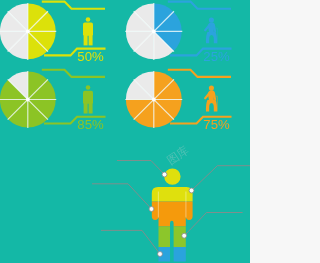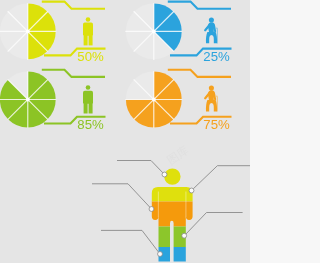--- a/index.html
+++ b/index.html
@@ -1,18 +1,18 @@
 <!DOCTYPE html>
 <html><head>
 <meta charset="utf-8">
 <style>
   html,body{margin:0;padding:0;}
   body{width:250px;height:263px;background:#f7f7f7;
        font-family:"Liberation Sans",sans-serif;overflow:hidden;}
-  #stage{position:relative;width:250px;height:263px;background:#e5e5e5;}
+  #stage{position:relative;width:250px;height:263px;background:#14b8a6;}
   svg{position:absolute;left:0;top:0;overflow:visible;}
   .pct{font-family:"Liberation Sans",sans-serif;font-size:13.2px;font-weight:400;}
 </style>
 </head>
 <body>
 
 <div id="stage">
   <svg id="root" width="250" height="263" viewBox="0 0 250 263">
       <g>
         <g>

